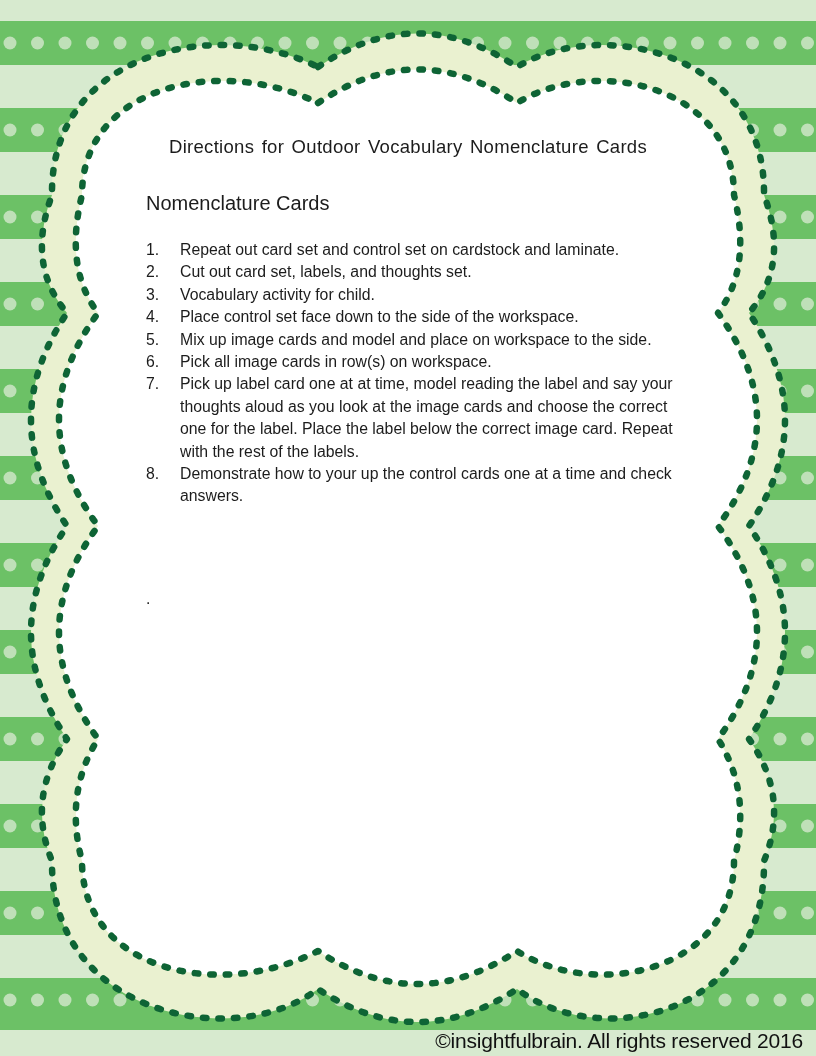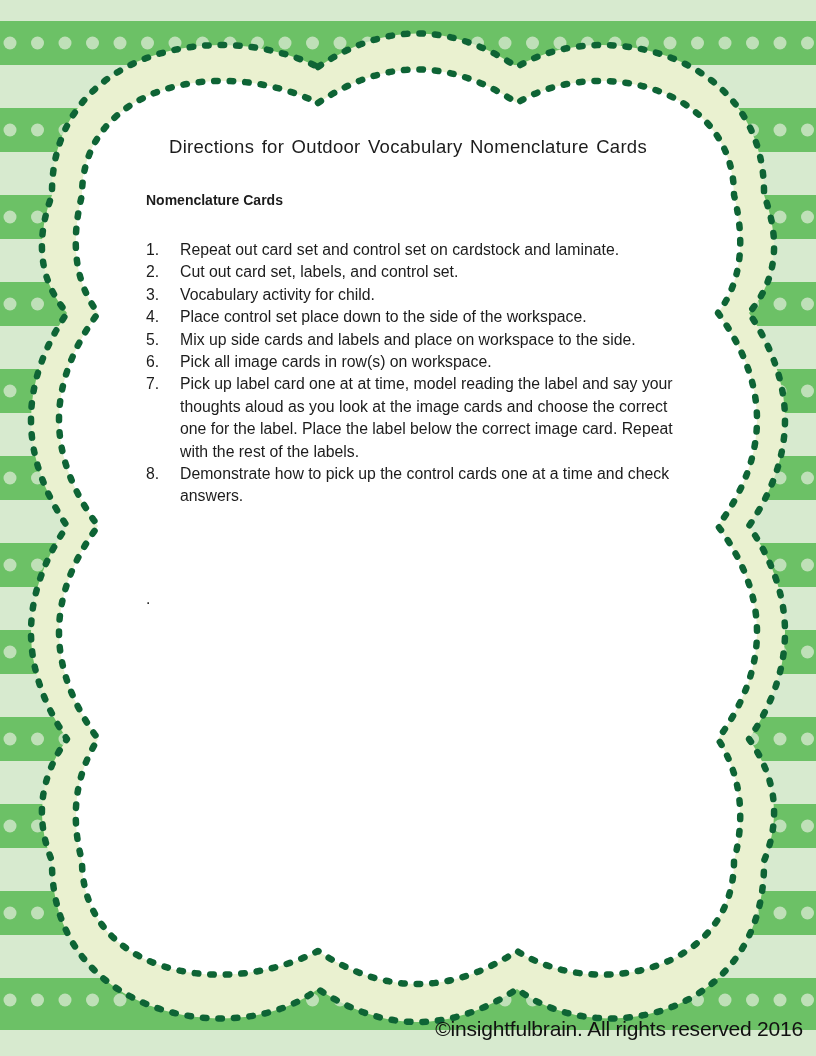--- a/index.html
+++ b/index.html
@@ -9,35 +9,35 @@
   }
   .frame-svg{position:absolute;left:0;top:0;width:816px;height:1056px;display:block;}
   .content{position:absolute;left:0;top:0;width:816px;height:1056px;color:#1f1f1f;}
   .doc-title{
     position:absolute;top:136px;left:0;right:0;margin:0;
     text-align:center;font-size:18.5px;font-weight:400;
     letter-spacing:.3px;word-spacing:2px;color:#1c1c1c;
   }
   .section-heading{
     position:absolute;top:192px;left:146px;margin:0;
-    font-size:14px;font-weight:700;color:#1c1c1c;
+    font-size:20px;font-weight:400;color:#1c1c1c;
   }
   .steps{
     position:absolute;top:239px;left:146px;width:528px;
     margin:0;padding:0;list-style:none;
     font-size:15.8px;line-height:22.4px;color:#1c1c1c;
   }
   .steps li{display:grid;grid-template-columns:34px 1fr;}
   .steps .num{text-align:left;}
   .stray-period{
     position:absolute;top:590px;left:146px;margin:0;
     font-size:15.8px;color:#1c1c1c;
   }
   .copyright{
-    position:absolute;right:13px;bottom:15px;margin:0;
+    position:absolute;right:13px;bottom:3px;margin:0;
     font-size:21px;letter-spacing:-.2px;color:#111;
     font-weight:400;white-space:nowrap;
   }
 </style>
 </head>
 <body>
 
 <div class="sheet">
 
   <svg class="frame-svg" viewBox="0 0 816 1056" aria-hidden="true">
@@ -453,45 +453,45 @@
 
     <p class="section-heading">Nomenclature Cards</p>
 
     <ol class="steps" id="steps">
         <li>
           <span class="num">1.</span>
           <span>Repeat out card set and control set on cardstock and laminate.</span>
         </li>
         <li>
           <span class="num">2.</span>
-          <span>Cut out card set, labels, and control set.</span>
+          <span>Cut out card set, labels, and thoughts set.</span>
         </li>
         <li>
           <span class="num">3.</span>
           <span>Vocabulary activity for child.</span>
         </li>
         <li>
           <span class="num">4.</span>
-          <span>Place control set place down to the side of the workspace.</span>
+          <span>Place control set face down to the side of the workspace.</span>
         </li>
         <li>
           <span class="num">5.</span>
-          <span>Mix up side cards and labels and place on workspace to the side.</span>
+          <span>Mix up image cards and model and place on workspace to the side.</span>
         </li>
         <li>
           <span class="num">6.</span>
           <span>Pick all image cards in row(s) on workspace.</span>
         </li>
         <li>
           <span class="num">7.</span>
           <span>Pick up label card one at at time, model reading the label and say your thoughts aloud as you look at the image cards and choose the correct one for the label. Place the label below the correct image card. Repeat with the rest of the labels.</span>
         </li>
         <li>
           <span class="num">8.</span>
-          <span>Demonstrate how to pick up the control cards one at a time and check answers.</span>
+          <span>Demonstrate how to your up the control cards one at a time and check answers.</span>
         </li>
       </ol>
 
     <p class="stray-period">.</p>
   </div>
 
   <p class="copyright">©insightfulbrain. All rights reserved 2016</p>
 </div>
 
 </body></html>

